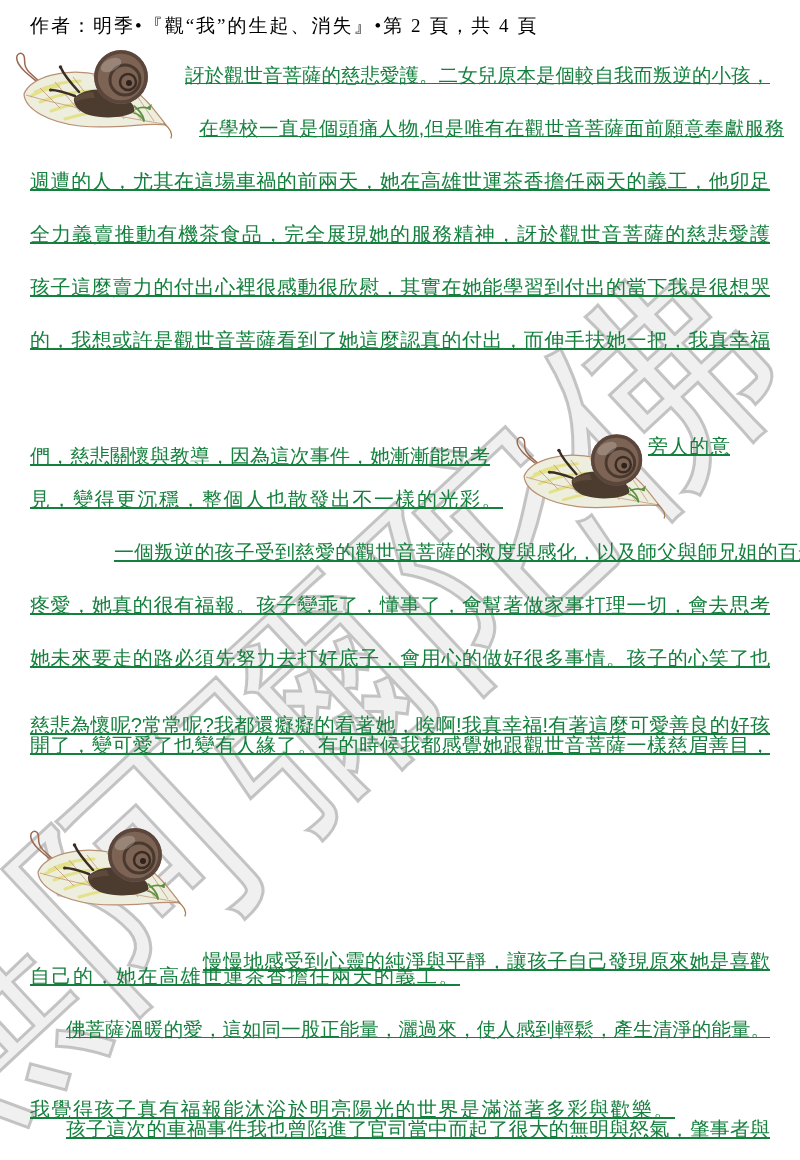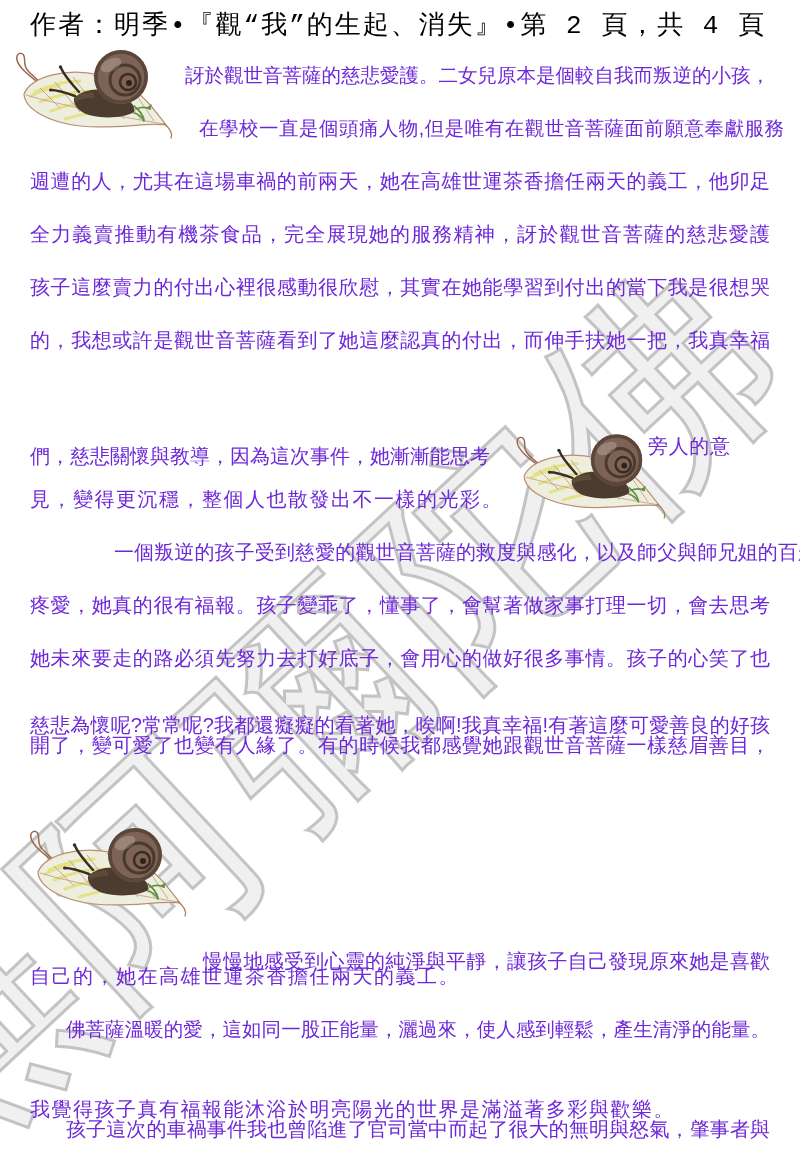--- a/index.html
+++ b/index.html
@@ -5,42 +5,43 @@
   html,body { margin:0; padding:0; }
   body {
     width:800px; height:1160px; position:relative; overflow:hidden;
     background:#ffffff;
     font-family:"Liberation Sans", sans-serif;
   }
   .page { position:absolute; left:0; top:0; width:800px; height:1160px; }
 
   .header {
     position:absolute; top:10px; left:30px; width:745px;
-    font-family:Liberation Mono, monospace;
-    font-size:26px; line-height:32px; color:#000;
+    font-family:Liberation Serif, serif;
+    font-size:19px; line-height:32px; color:#000;
     letter-spacing:2px; white-space:nowrap; z-index:2;
   }
 
   .wm {
     position:absolute; left:-285px; top:1155px; height:230px; line-height:230px;
     font-family:"Liberation Serif", serif; font-size:225px; letter-spacing:10px;
     white-space:nowrap;
     color:rgba(205,205,205,0.30);
     -webkit-text-stroke:3px rgba(178,178,178,0.75);
     transform-origin:0 50%;
     transform:rotate(-43deg);
     z-index:0;
     user-select:none;
   }
 
   .line {
     position:absolute; z-index:2;
-    font-size:20px; line-height:26px; color:#6d28d9;
+    font-size:20px; line-height:26px; color:#15803d;
     text-align:justify; text-align-last:justify;
     white-space:nowrap;
+    text-decoration:underline;
   }
   .line.natural { text-align:left; text-align-last:left; letter-spacing:1.5px; }
   .line.fs19 { font-size:19.5px; }
 
   .snail { position:absolute; z-index:1; }
 </style>
 </head>
 <body>
 
 <div class="page">

